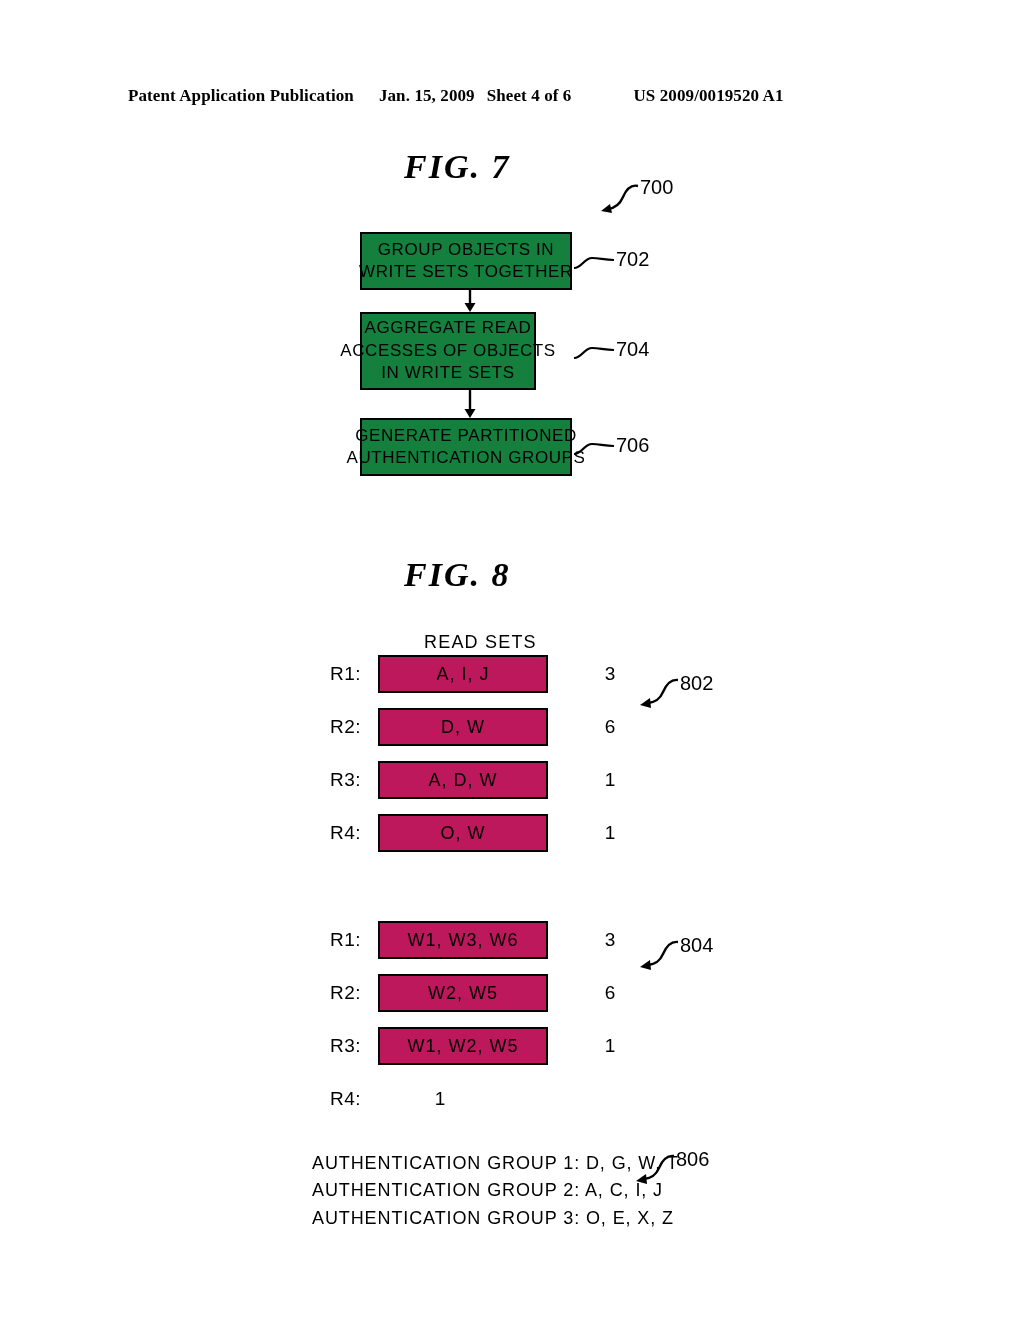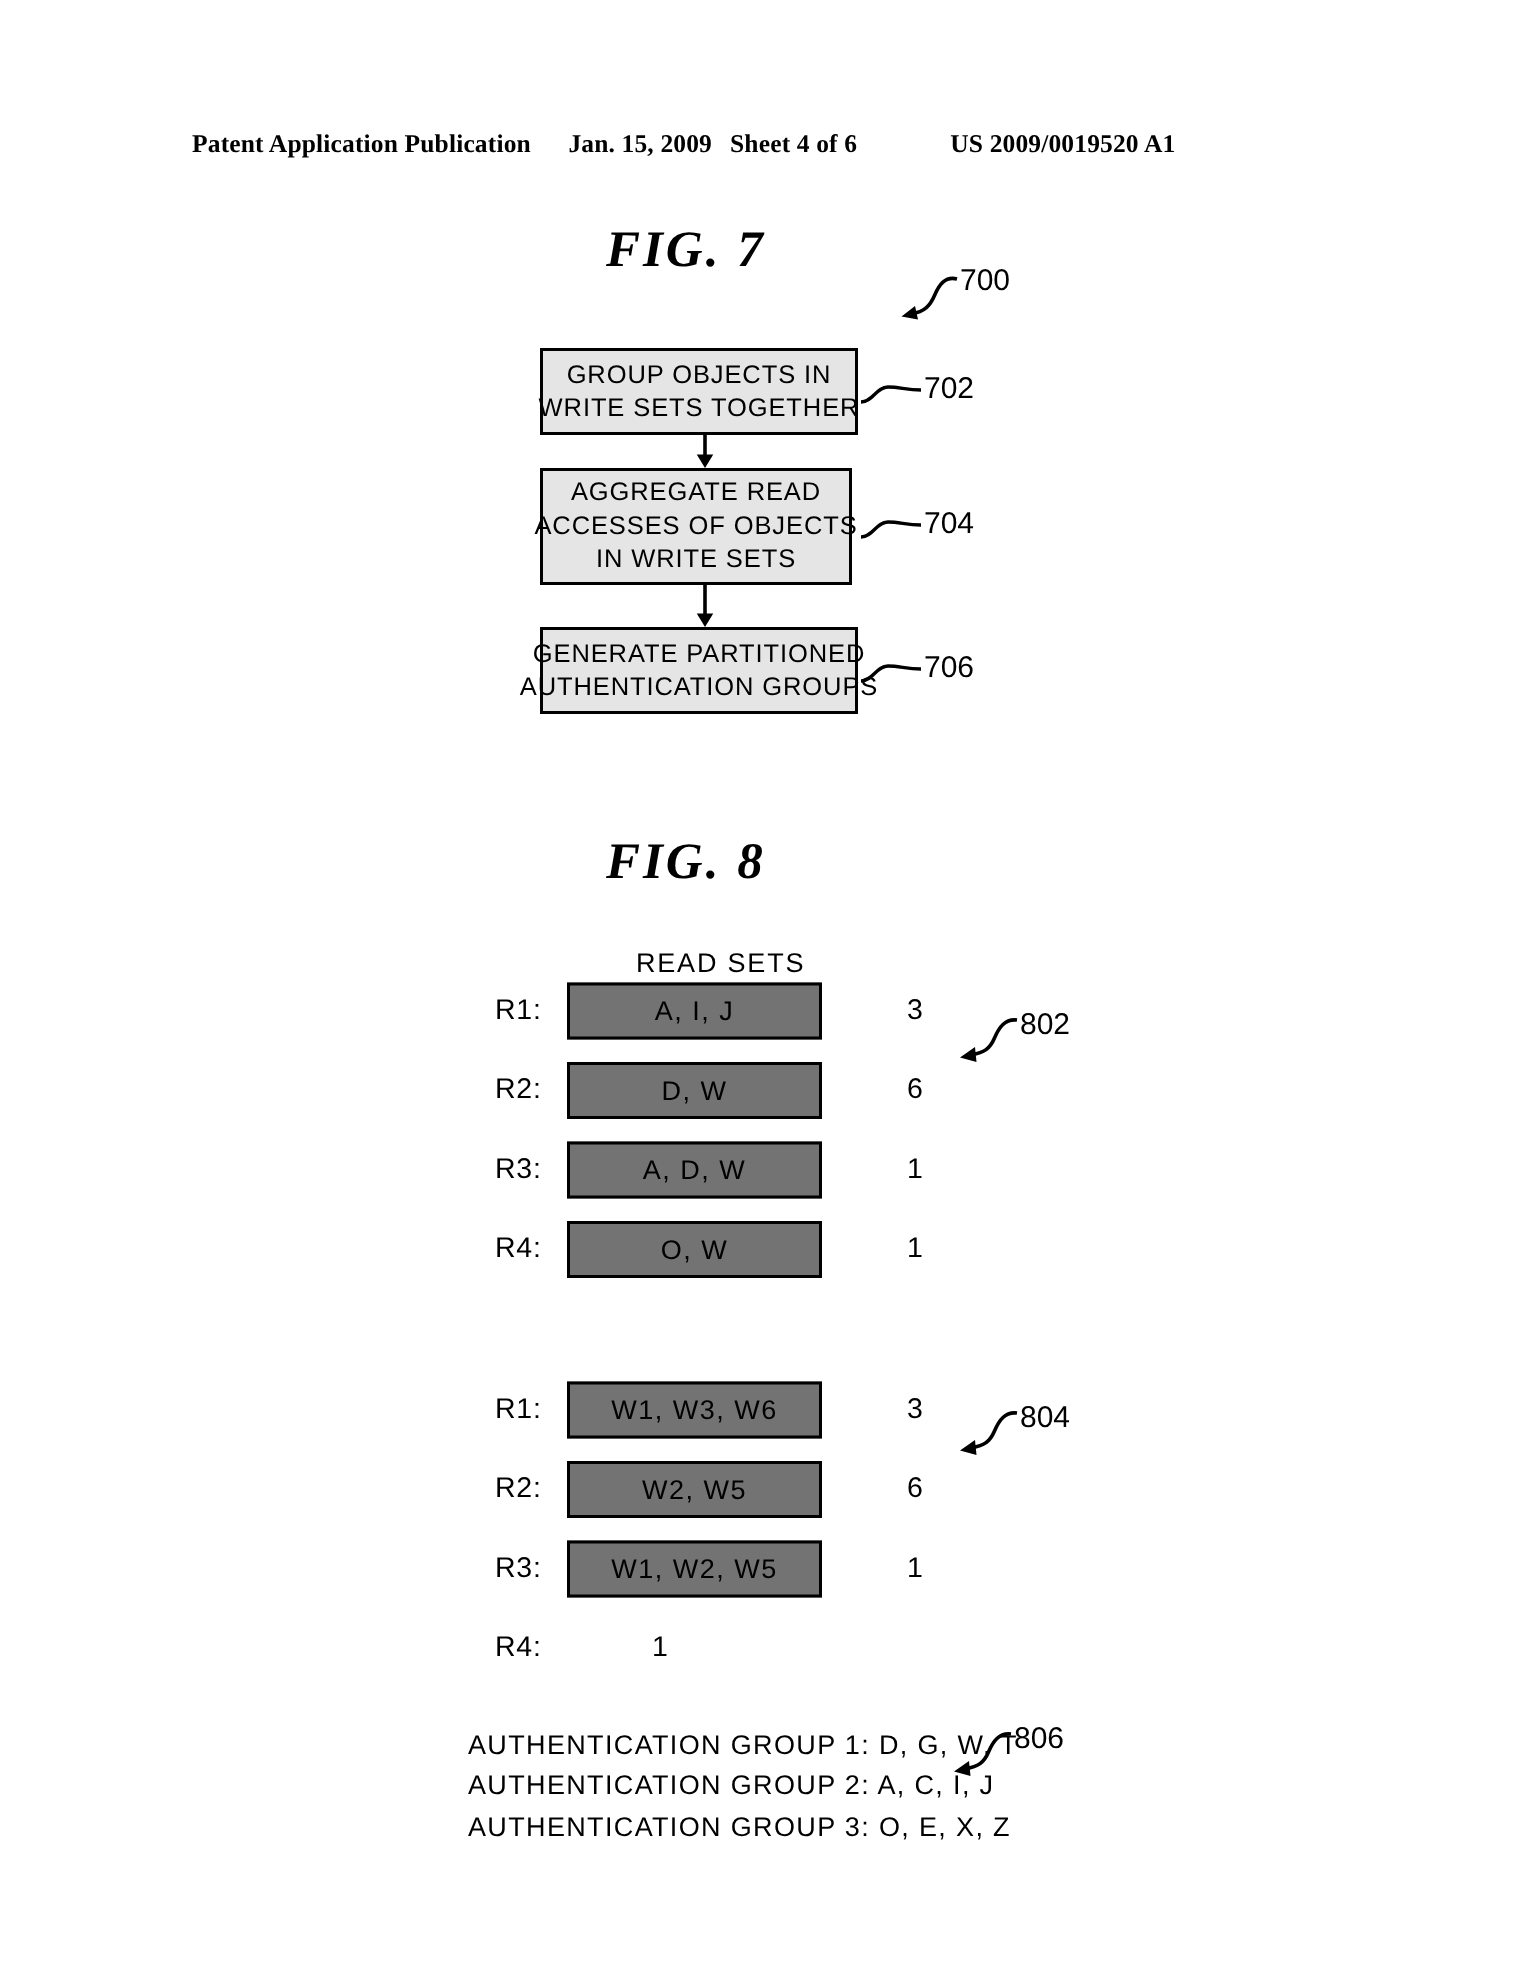--- a/index.html
+++ b/index.html
@@ -60,37 +60,37 @@
     left: 44px;
     top: -4px;
     font-size: 20px;
   }
   .ref-callout svg { display: block; }
 
   
   .flow-box {
     position: absolute;
     border: 2px solid #000;
-    background: #e5e5e5;
+    background: #15803d;
     box-sizing: border-box;
     display: flex;
     flex-direction: column;
     align-items: center;
     justify-content: center;
     text-align: center;
     font-family: "Liberation Sans", sans-serif;
     font-size: 17px;
     letter-spacing: 0.6px;
     line-height: 1.32;
     padding: 4px 6px;
   }
   .flow-box .ln { display: block; white-space: nowrap; }
 
   #box-702 { left: 360px; top: 232px; width: 212px; height: 58px; }
-  #box-704 { left: 360px; top: 312px; width: 208px; height: 78px; }
+  #box-704 { left: 360px; top: 312px; width: 176px; height: 78px; }
   #box-706 { left: 360px; top: 418px; width: 212px; height: 58px; }
 
   .flow-arrow {
     position: absolute;
     left: 463px;
     width: 14px;
   }
   #arrow-1 { top: 290px; height: 22px; }
   #arrow-2 { top: 390px; height: 28px; }
 
@@ -121,21 +121,21 @@
   .row-box {
     width: 170px;
     height: 38px;
     border: 2px solid #000;
     box-sizing: border-box;
     display: flex;
     align-items: center;
     justify-content: center;
     font-size: 18px;
     letter-spacing: 1px;
-    background: #737373;
+    background: #be185d;
     white-space: nowrap;
   }
   .row-count {
     width: 60px;
     text-align: center;
     font-size: 19px;
     margin-left: 32px;
     white-space: nowrap;
   }
 

